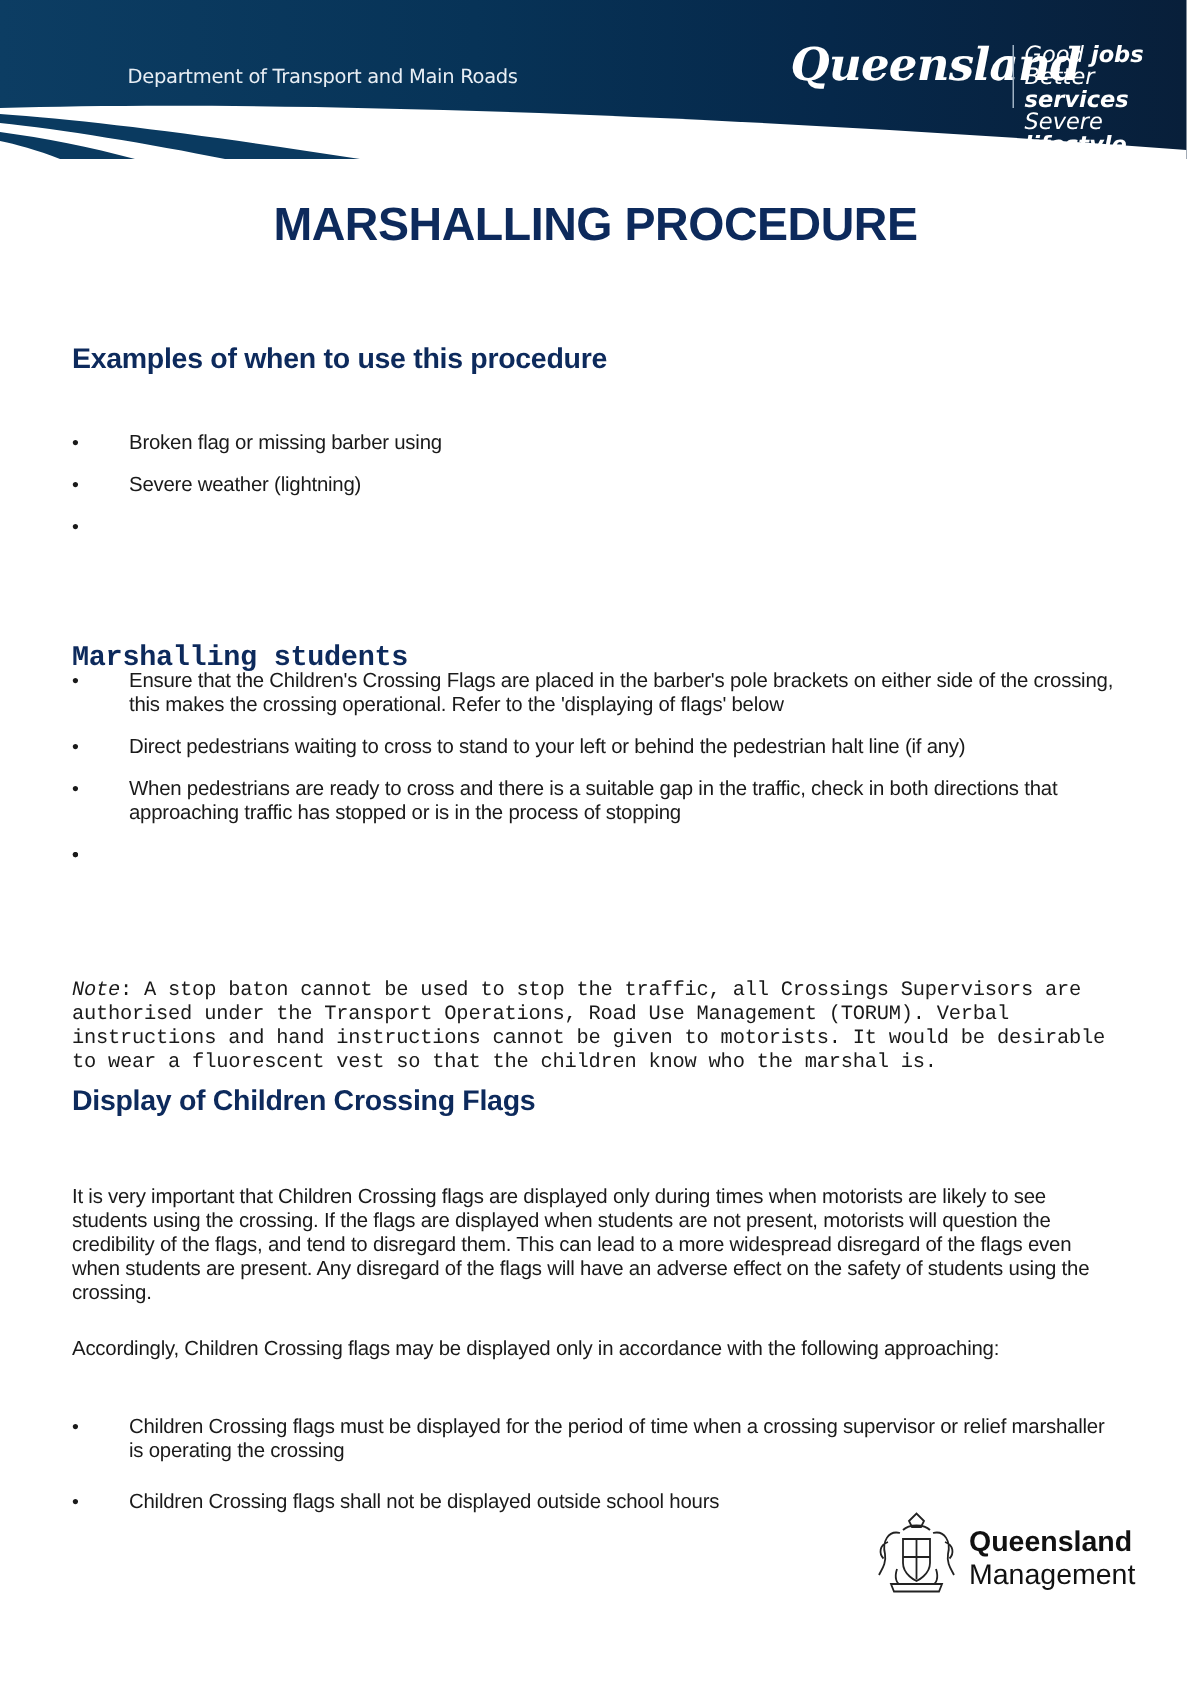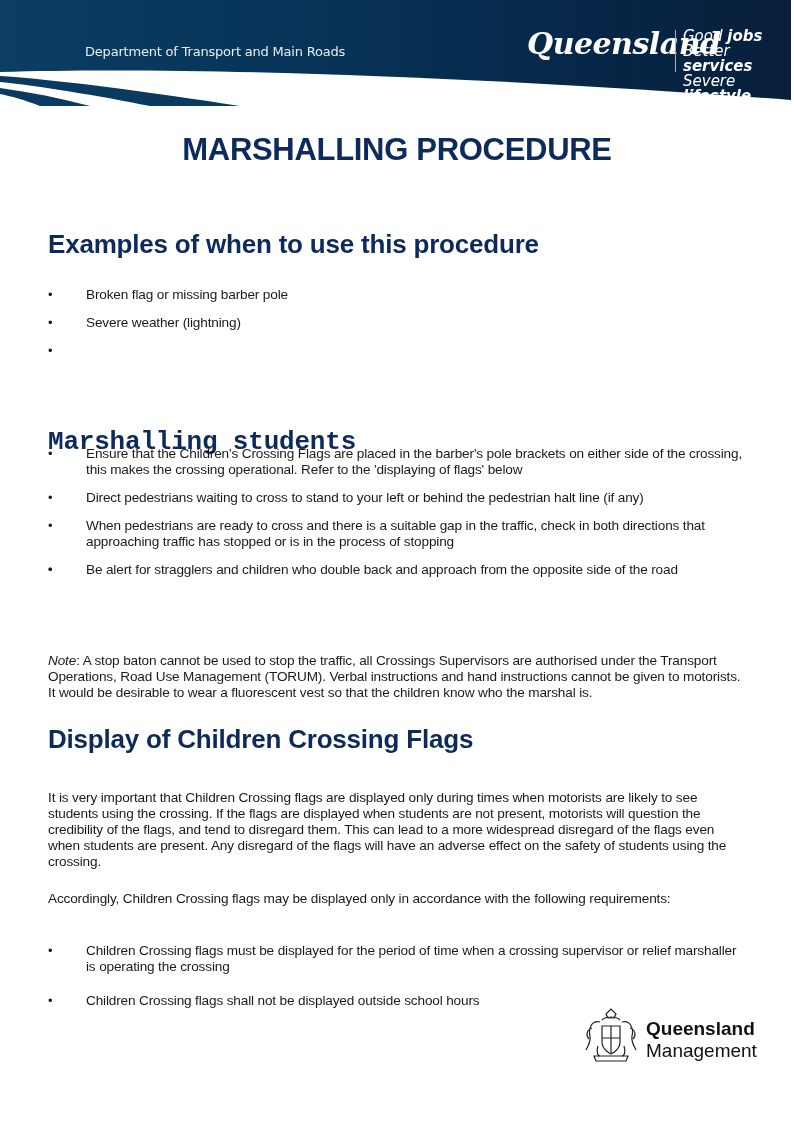--- a/index.html
+++ b/index.html
@@ -11,21 +11,21 @@
   .dept { position: absolute; left: 38px; top: 44px; color: #e8eef4; font-size: 13px;
           font-family: "DejaVu Sans", sans-serif; letter-spacing: -0.2px; margin-left: 47px; }
   .qld-script { position: absolute; left: 527px; top: 26px; color: #ffffff;
                 font-family: "DejaVu Serif", serif; font-style: italic; font-weight: bold; font-size: 30px; letter-spacing: -0.5px; }
   .tag-divider { position: absolute; left: 675px; top: 30px; width: 1px; height: 42px; background: #9fb2c4; }
   .tagline { position: absolute; left: 683px; top: 29px; color: #ffffff; font-size: 15px; line-height: 15px;
              font-family: "DejaVu Sans", sans-serif; font-style: italic; }
   .tagline b { font-weight: bold; }
   .page-title { position: absolute; left: 0; width: 794px; top: 132px; text-align: center;
                 color: #0d2a5c; font-size: 31px; font-weight: bold; letter-spacing: -0.3px; }
-  h2 { position: absolute; left: 48px; margin: 0; color: #0d2a5c; font-size: 26px; font-weight: bold; letter-spacing: -0.2px; }
+  h2 { position: absolute; left: 48px; margin: 0; color: #0d2a5c; font-size: 19px; font-weight: bold; letter-spacing: -0.2px; }
   ul.blist { position: absolute; left: 48px; width: 700px; margin: 0; padding: 0; list-style: none; }
   ul.blist li { position: relative; padding-left: 38px; font-size: 13.6px; line-height: 16px; letter-spacing: -0.15px; }
   ul.blist li .bullet { position: absolute; left: 0; top: 0; font-size: 13px; }
   p.para { position: absolute; left: 48px; width: 700px; margin: 0; font-size: 13.6px; line-height: 16px; letter-spacing: -0.15px; }
   .gov-logo { position: absolute; left: 580px; top: 1006px; width: 180px; height: 60px; }
   .gov-text { position: absolute; left: 646px; top: 1018px; color: #111; font-size: 19px; line-height: 22px; }
   .gov-text .l1 { font-weight: bold; }
 </style>
 </head>
 <body>
@@ -43,38 +43,38 @@
     <div><span>Good </span><b>jobs</b></div>
     <div><span>Better </span><b>services</b></div>
     <div><span>Severe </span><b>lifestyle</b></div>
   </div>
 </div>
 
 <div class="page-title">MARSHALLING PROCEDURE</div>
 
 <h2 style="top:229px;">Examples of when to use this procedure</h2>
 <ul class="blist" style="top:287px;">
-  <li style="margin-bottom:12px;"><span class="bullet">•</span><span>Broken flag or missing barber pole</span></li>
+  <li style="margin-bottom:12px;"><span class="bullet">•</span><span>Broken flag or missing barber using</span></li>
   <li style="margin-bottom:12px;"><span class="bullet">•</span><span>Severe weather (lightning)</span></li>
   <li><span class="bullet">•</span></li>
 </ul>
 
 <h2 style="top:427px;font-family:Liberation Mono, monospace;">Marshalling students</h2>
 <ul class="blist" style="top:446px;">
   <li style="margin-bottom:12px;"><span class="bullet">•</span><span>Ensure that the Children's Crossing Flags are placed in the barber's pole brackets on either side of the crossing, this makes the crossing operational. Refer to the 'displaying of flags' below</span></li>
   <li style="margin-bottom:12px;"><span class="bullet">•</span><span>Direct pedestrians waiting to cross to stand to your left or behind the pedestrian halt line (if any)</span></li>
   <li style="margin-bottom:12px;"><span class="bullet">•</span><span>When pedestrians are ready to cross and there is a suitable gap in the traffic, check in both directions that approaching traffic has stopped or is in the process of stopping</span></li>
   <li style="margin-bottom:12px;"><span class="bullet">•</span></li>
-  <li><span class="bullet">•</span><span>Be alert for stragglers and children who double back and approach from the opposite side of the road</span></li>
+  <li><span class="bullet">•</span></li>
 </ul>
-<p class="para" style="top:653px;"><i>Note</i><span>: A stop baton cannot be used to stop the traffic, all Crossings Supervisors are authorised under the Transport Operations, Road Use Management (TORUM). Verbal instructions and hand instructions cannot be given to motorists. It would be desirable to wear a fluorescent vest so that the children know who the marshal is.</span></p>
+<p class="para" style="top:653px;font-family:Liberation Mono, monospace;"><i>Note</i><span>: A stop baton cannot be used to stop the traffic, all Crossings Supervisors are authorised under the Transport Operations, Road Use Management (TORUM). Verbal instructions and hand instructions cannot be given to motorists. It would be desirable to wear a fluorescent vest so that the children know who the marshal is.</span></p>
 
 <h2 style="top:724px;">Display of Children Crossing Flags</h2>
 <p class="para" style="top:790px;">It is very important that Children Crossing flags are displayed only during times when motorists are likely to see students using the crossing. If the flags are displayed when students are not present, motorists will question the credibility of the flags, and tend to disregard them. This can lead to a more widespread disregard of the flags even when students are present. Any disregard of the flags will have an adverse effect on the safety of students using the crossing.</p>
-<p class="para" style="top:891px;">Accordingly, Children Crossing flags may be displayed only in accordance with the following requirements:</p>
+<p class="para" style="top:891px;">Accordingly, Children Crossing flags may be displayed only in accordance with the following approaching:</p>
 <ul class="blist" style="top:943px;">
   <li style="margin-bottom:18px;"><span class="bullet">•</span><span>Children Crossing flags must be displayed for the period of time when a crossing supervisor or relief marshaller is operating the crossing</span></li>
   <li><span class="bullet">•</span><span>Children Crossing flags shall not be displayed outside school hours</span></li>
 </ul>
 
 <div class="gov-logo">
   <svg width="62" height="60" viewBox="0 0 62 60" style="position:absolute;left:0;top:0;">
     <g fill="none" stroke="#222" stroke-width="1.2">
       <path d="M26,8 L31,3 L36,8 L34,12 L28,12 Z"></path>
       <path d="M22,14 C26,10 36,10 40,14"></path>

